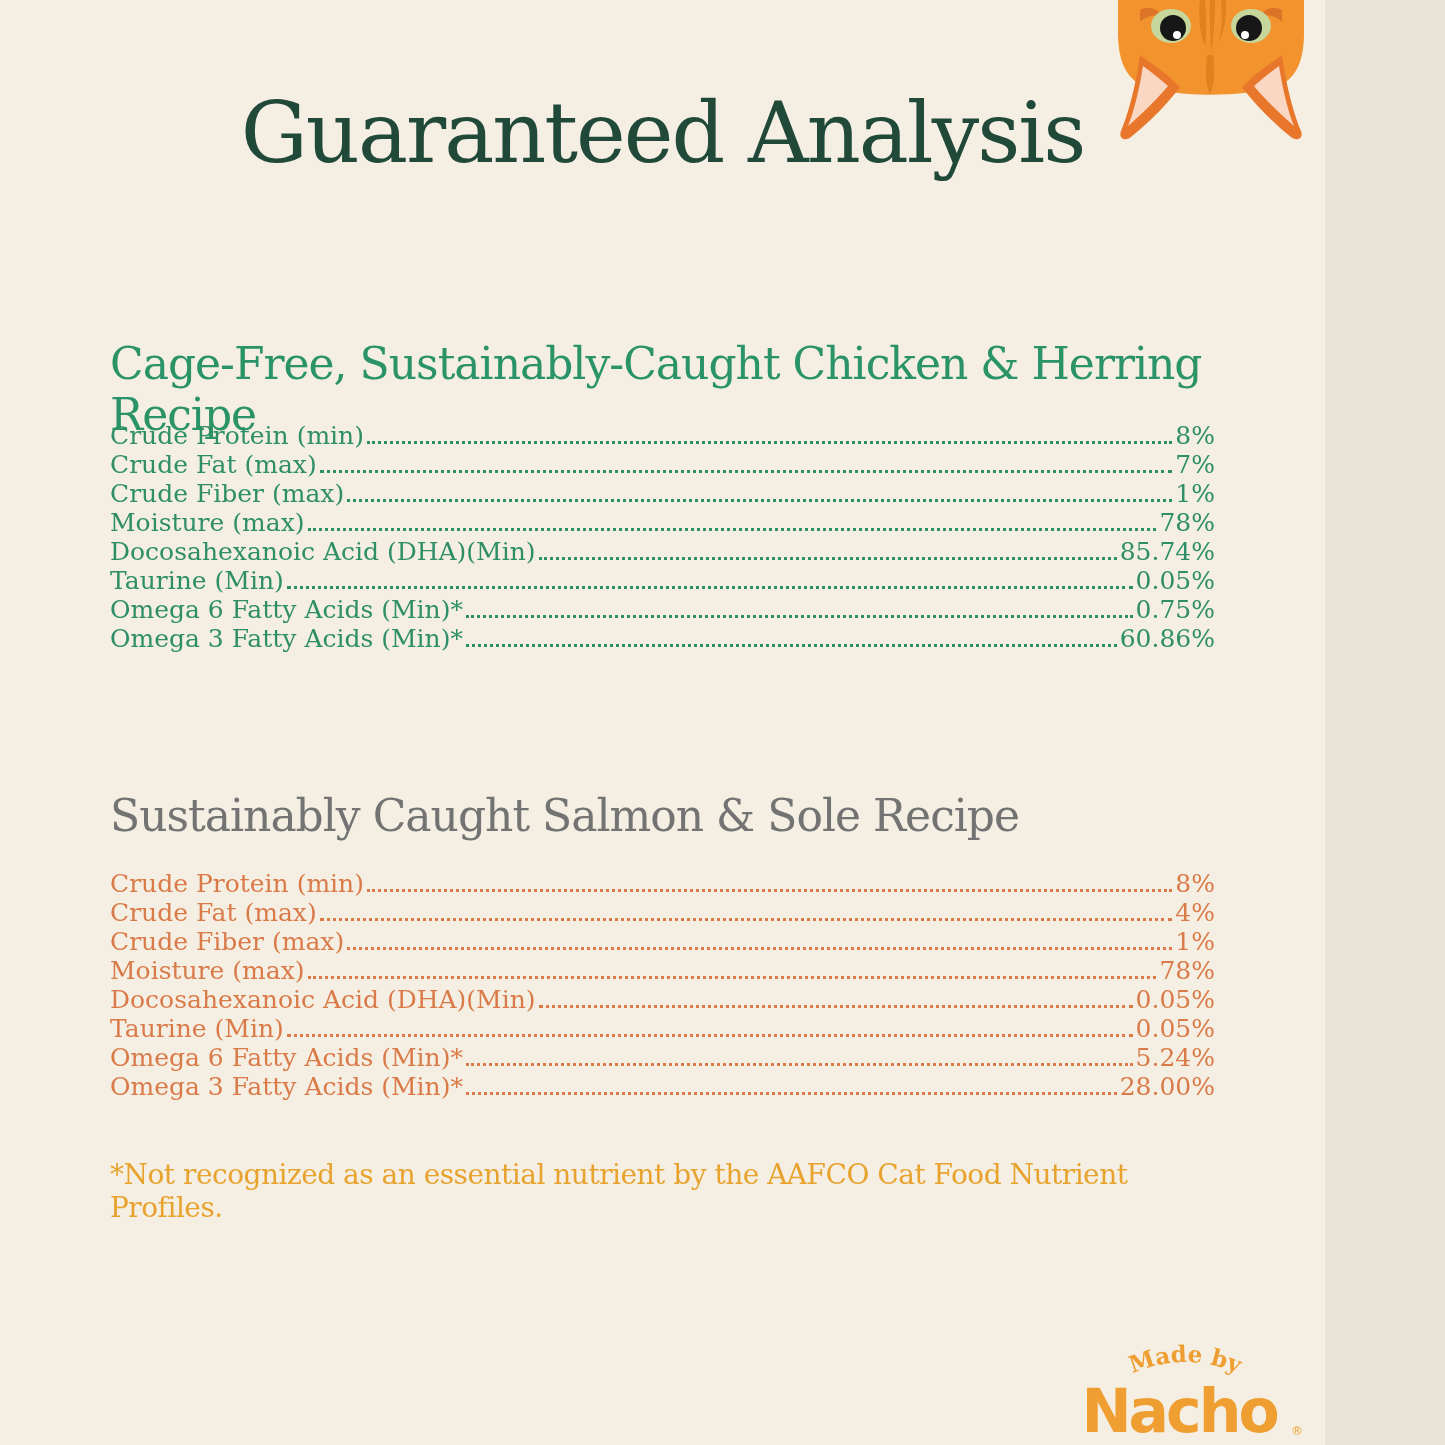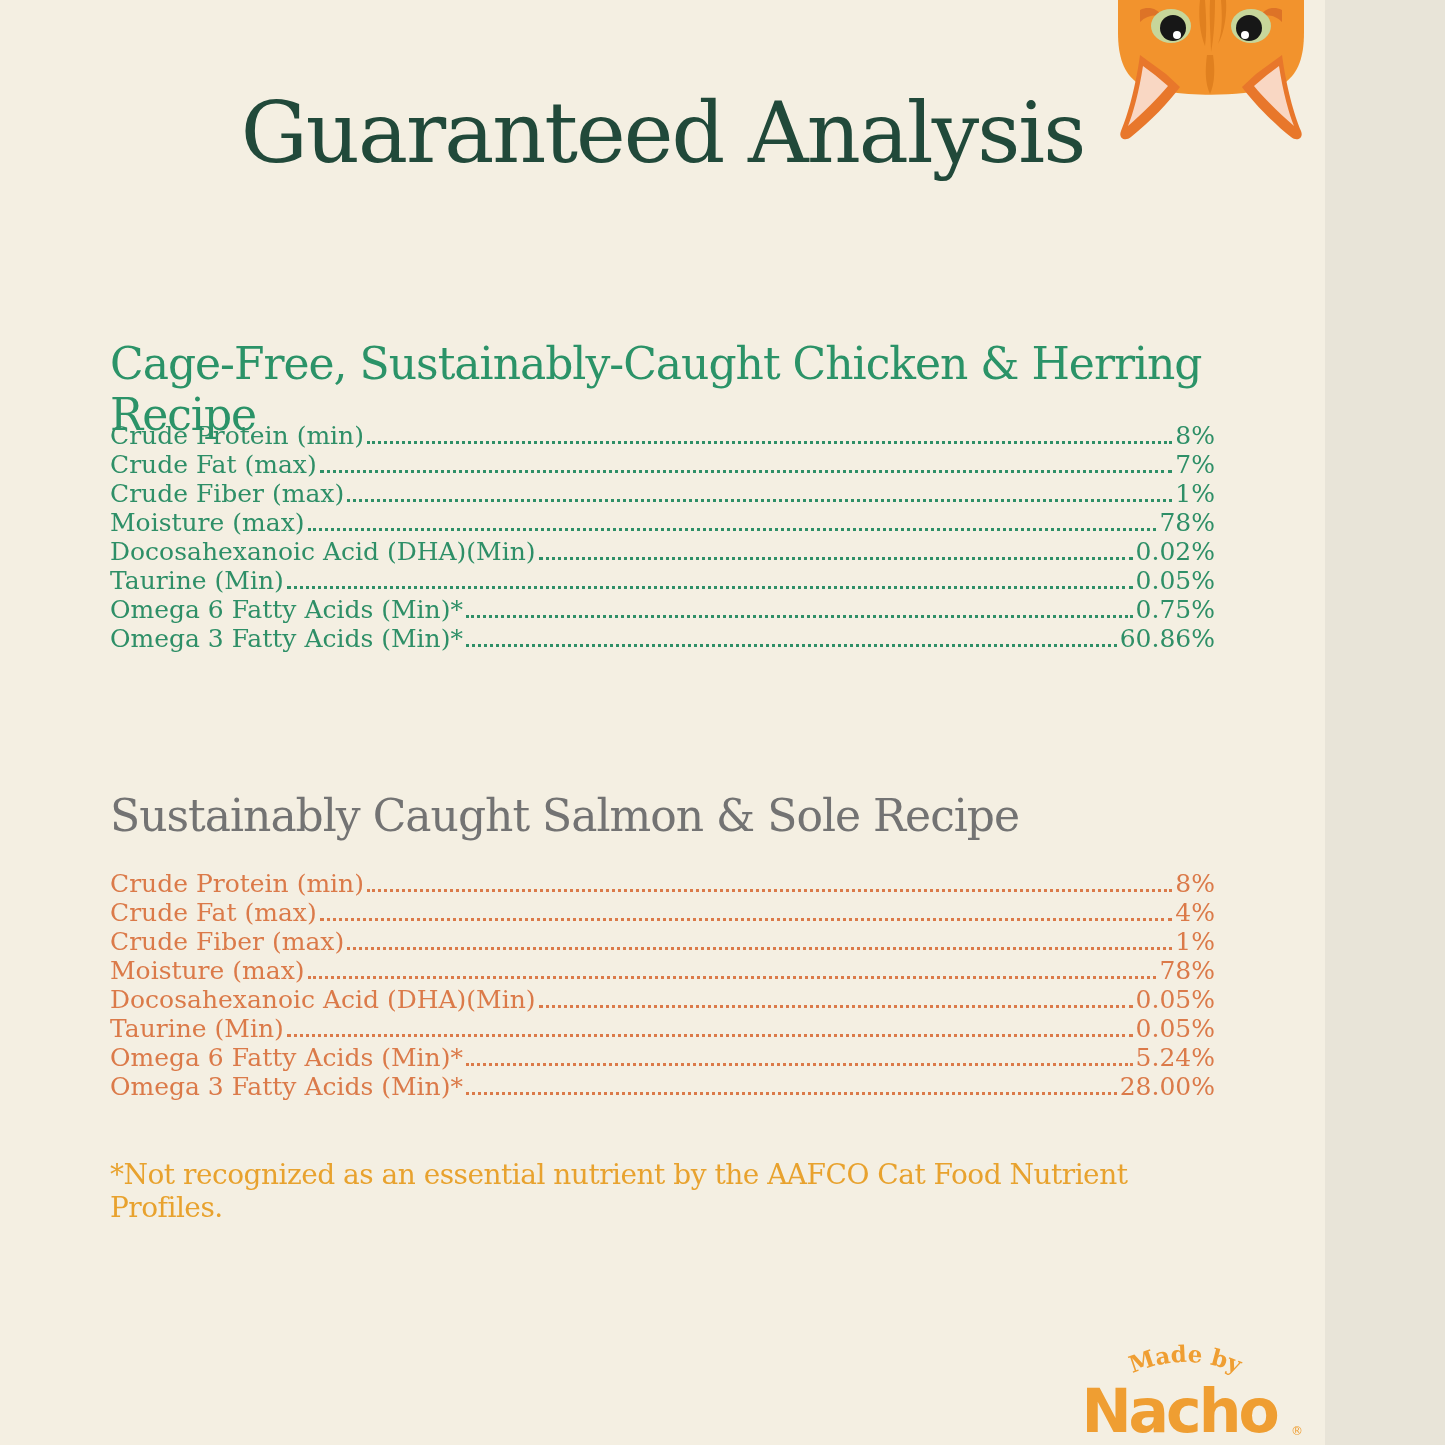--- a/index.html
+++ b/index.html
@@ -103,21 +103,21 @@
       <span class="nutrient-value">1%</span>
     </div>
     <div class="nutrient-row">
       <span class="nutrient-label">Moisture (max)</span>
       <span class="dot-leader"></span>
       <span class="nutrient-value">78%</span>
     </div>
     <div class="nutrient-row">
       <span class="nutrient-label">Docosahexanoic Acid (DHA)(Min)</span>
       <span class="dot-leader"></span>
-      <span class="nutrient-value">0.02%</span>
+      <span class="nutrient-value">85.74%</span>
     </div>
     <div class="nutrient-row">
       <span class="nutrient-label">Taurine (Min)</span>
       <span class="dot-leader"></span>
       <span class="nutrient-value">0.05%</span>
     </div>
     <div class="nutrient-row">
       <span class="nutrient-label">Omega 6 Fatty Acids (Min)*</span>
       <span class="dot-leader"></span>
       <span class="nutrient-value">0.75%</span>

